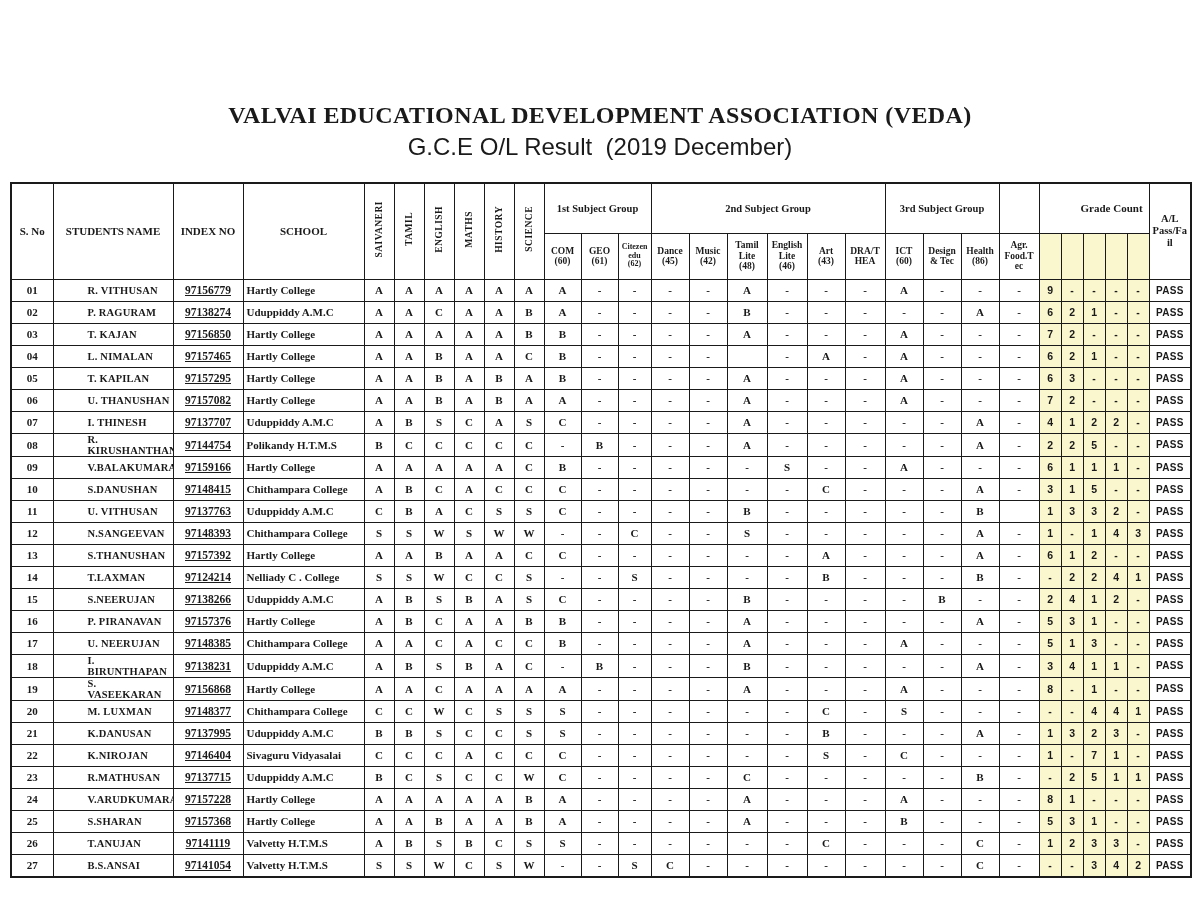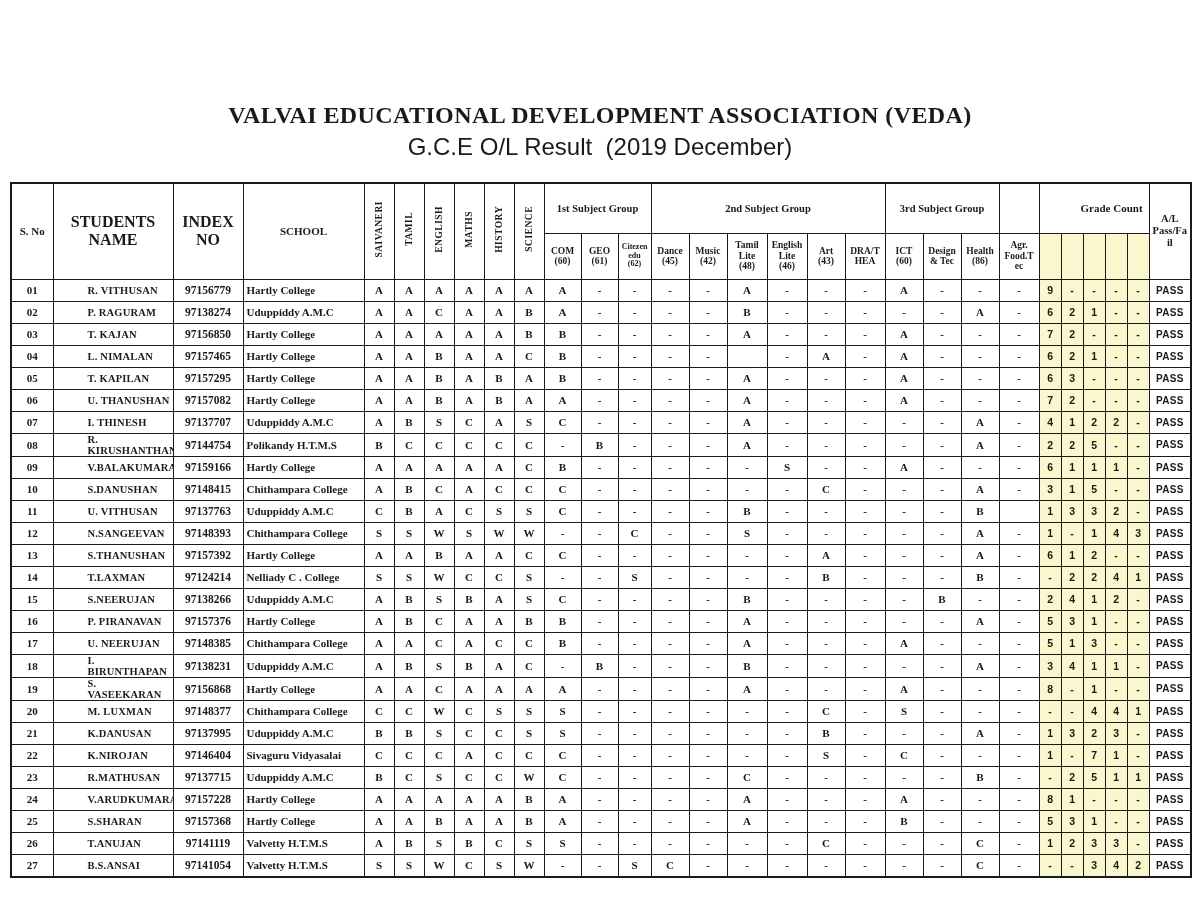--- a/index.html
+++ b/index.html
@@ -5,35 +5,35 @@
   :root{ --count-bg:#FAF6CD; --ink:#1a1a1a; }
   html,body{margin:0;padding:0;background:#fff;}
   body{width:1200px;height:900px;position:relative;font-family:"Liberation Serif",serif;color:var(--ink);overflow:hidden;}
   .titleblock{position:absolute;top:102px;left:0;width:100%;text-align:center;}
   .title{font-size:24px;font-weight:bold;letter-spacing:.4px;font-family:"Liberation Serif",serif;}
   .subtitle{font-size:24px;font-weight:normal;margin-top:4px;font-family:"Liberation Sans",sans-serif;white-space:pre;}
   table{position:absolute;left:10px;top:182px;width:1180px;border-collapse:collapse;table-layout:fixed;border:2px solid var(--ink);}
   th,td{border:1px solid var(--ink);padding:0 1px;overflow:hidden;}
   thead th{font-weight:bold;text-align:center;vertical-align:middle;}
   .tier1{height:50px;} .tier2{height:46px;}
-  .hdr-main{font-size:16px;}
+  .hdr-main{font-size:11px;}
   .hdr-small{font-size:11px;}
   th.rot{vertical-align:middle;}
   th.rot .vt{display:inline-block;writing-mode:vertical-rl;transform:rotate(180deg);font-size:9.5px;letter-spacing:.5px;}
   .grp{font-size:10.5px;}
   .sub{font-size:9.5px;line-height:1.1;white-space:pre-line;}
   .sub.tiny{font-size:8px;}
   .gc{font-size:11px;padding-left:36px;}
   .res-h{font-size:10.5px;white-space:pre-line;line-height:1.15;}
   .yellow{background:var(--count-bg);}
   tbody td{height:21px;font-weight:bold;vertical-align:middle;}
   td.c{text-align:center;}
   td.l{text-align:left;padding-left:3px;}
   td.nm{font-size:10.5px;letter-spacing:.2px;padding-left:34px;}
-  td.ix{font-size:11.5px;}
+  td.ix{font-size:11.5px;text-decoration:underline;}
   td.sc{font-size:11px;}
   td.sn{font-size:11px;margin-top:44px;}
   td.gr{font-size:11px;}
   td.cnt{font-size:10.5px;font-family:"Liberation Sans",sans-serif;}
   td.res{font-size:10px;font-family:"Liberation Sans",sans-serif;letter-spacing:.3px;}
 </style>
 </head>
 <body>
 
 <div class="titleblock">

